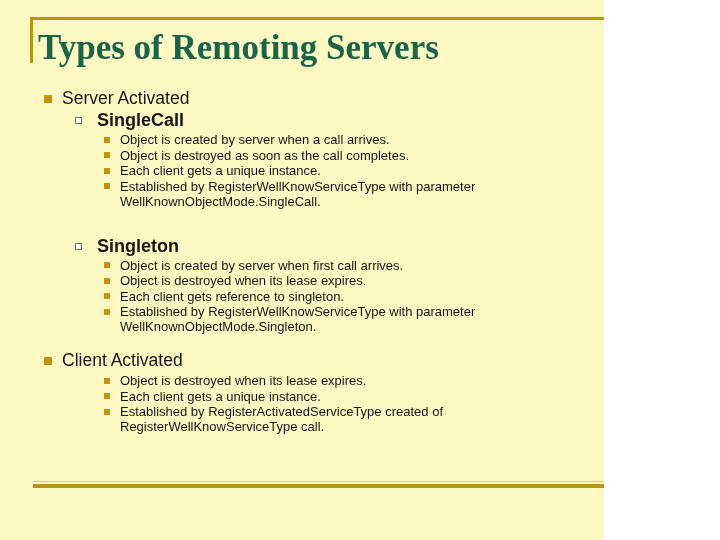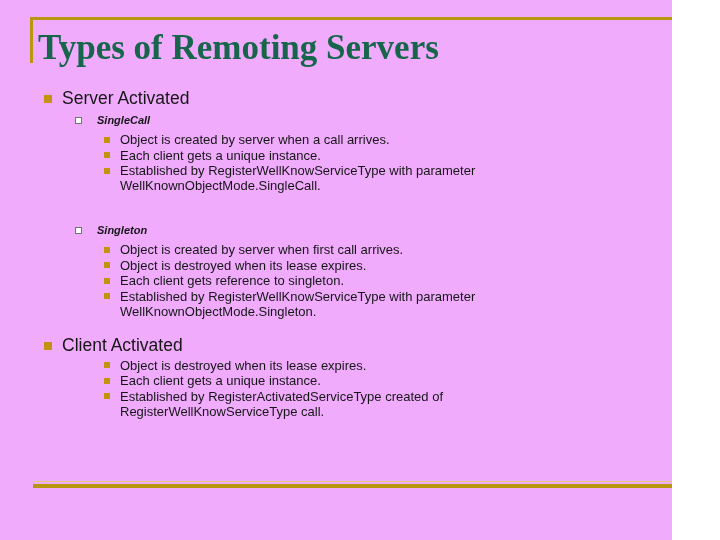--- a/index.html
+++ b/index.html
@@ -8,23 +8,23 @@
     --bullet-gold: #C2930B;
     --body-text: #161616;
     --level2-border: #5F7D63;
   }
   * { margin: 0; padding: 0; box-sizing: border-box; }
   html, body { background: #ffffff; }
   body { font-family: "Liberation Sans", sans-serif; }
 
   .slide {
     position: relative;
-    width: 672px;
+    width: 604px;
     height: 540px;
-    background: #f0abfc;
+    background: #fef9c3;
     overflow: hidden;
   }
 
   
   .top-rule {
     position: absolute; left: 30px; top: 17px;
     width: 663px; height: 3px;
     background: var(--accent-gold);
   }
   .left-rule {
@@ -67,25 +67,24 @@
     margin-bottom: 2px;
   }
   .sq1 {
     position: absolute; left: 6px; top: 7px;
     width: 8px; height: 8px;
     background: var(--bullet-gold);
   }
 
   .l2 {
     padding-left: 59px;
-    font-size: 11px;
+    font-size: 18px;
     font-weight: bold;
     line-height: 19px;
     margin-bottom: 2px;
-    font-style: italic;
   }
   .sq2 {
     position: absolute; left: 37px; top: 6px;
     width: 7px; height: 7px;
     background: #ffffff;
     border: 1px solid var(--level2-border);
   }
 
   .l3 {
     padding-left: 82px;
@@ -123,20 +122,21 @@
     <div class="row l2">
       <span class="sq2"></span>
       <span>SingleCall</span>
     </div>
     <div class="row l3">
       <span class="sq3"></span>
       <span>Object is created by server when a call arrives.</span>
     </div>
     <div class="row l3">
       <span class="sq3"></span>
+      <span>Object is destroyed as soon as the call completes.</span>
     </div>
     <div class="row l3">
       <span class="sq3"></span>
       <span>Each client gets a unique instance.</span>
     </div>
     <div class="row l3">
       <span class="sq3"></span>
       <span>Established by RegisterWellKnowServiceType with parameter WellKnownObjectMode.SingleCall.</span>
     </div>
 

